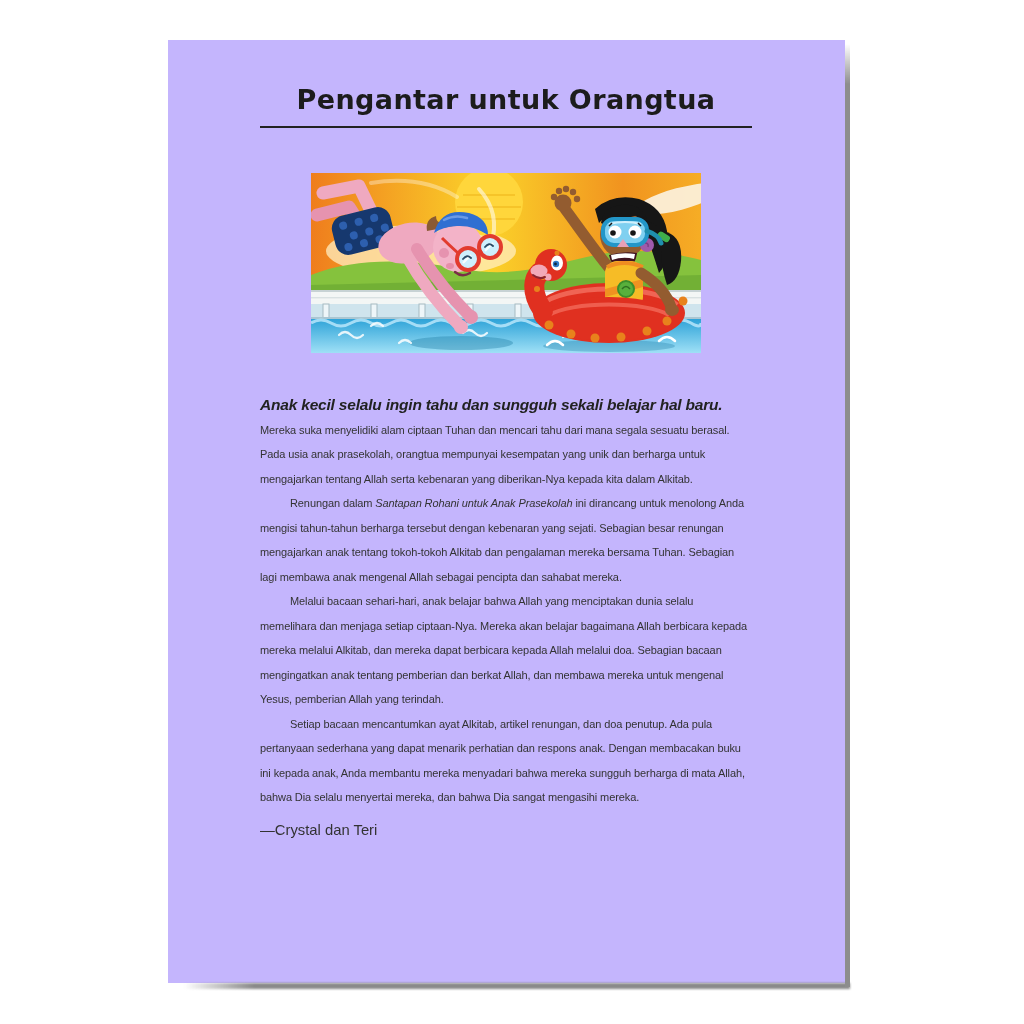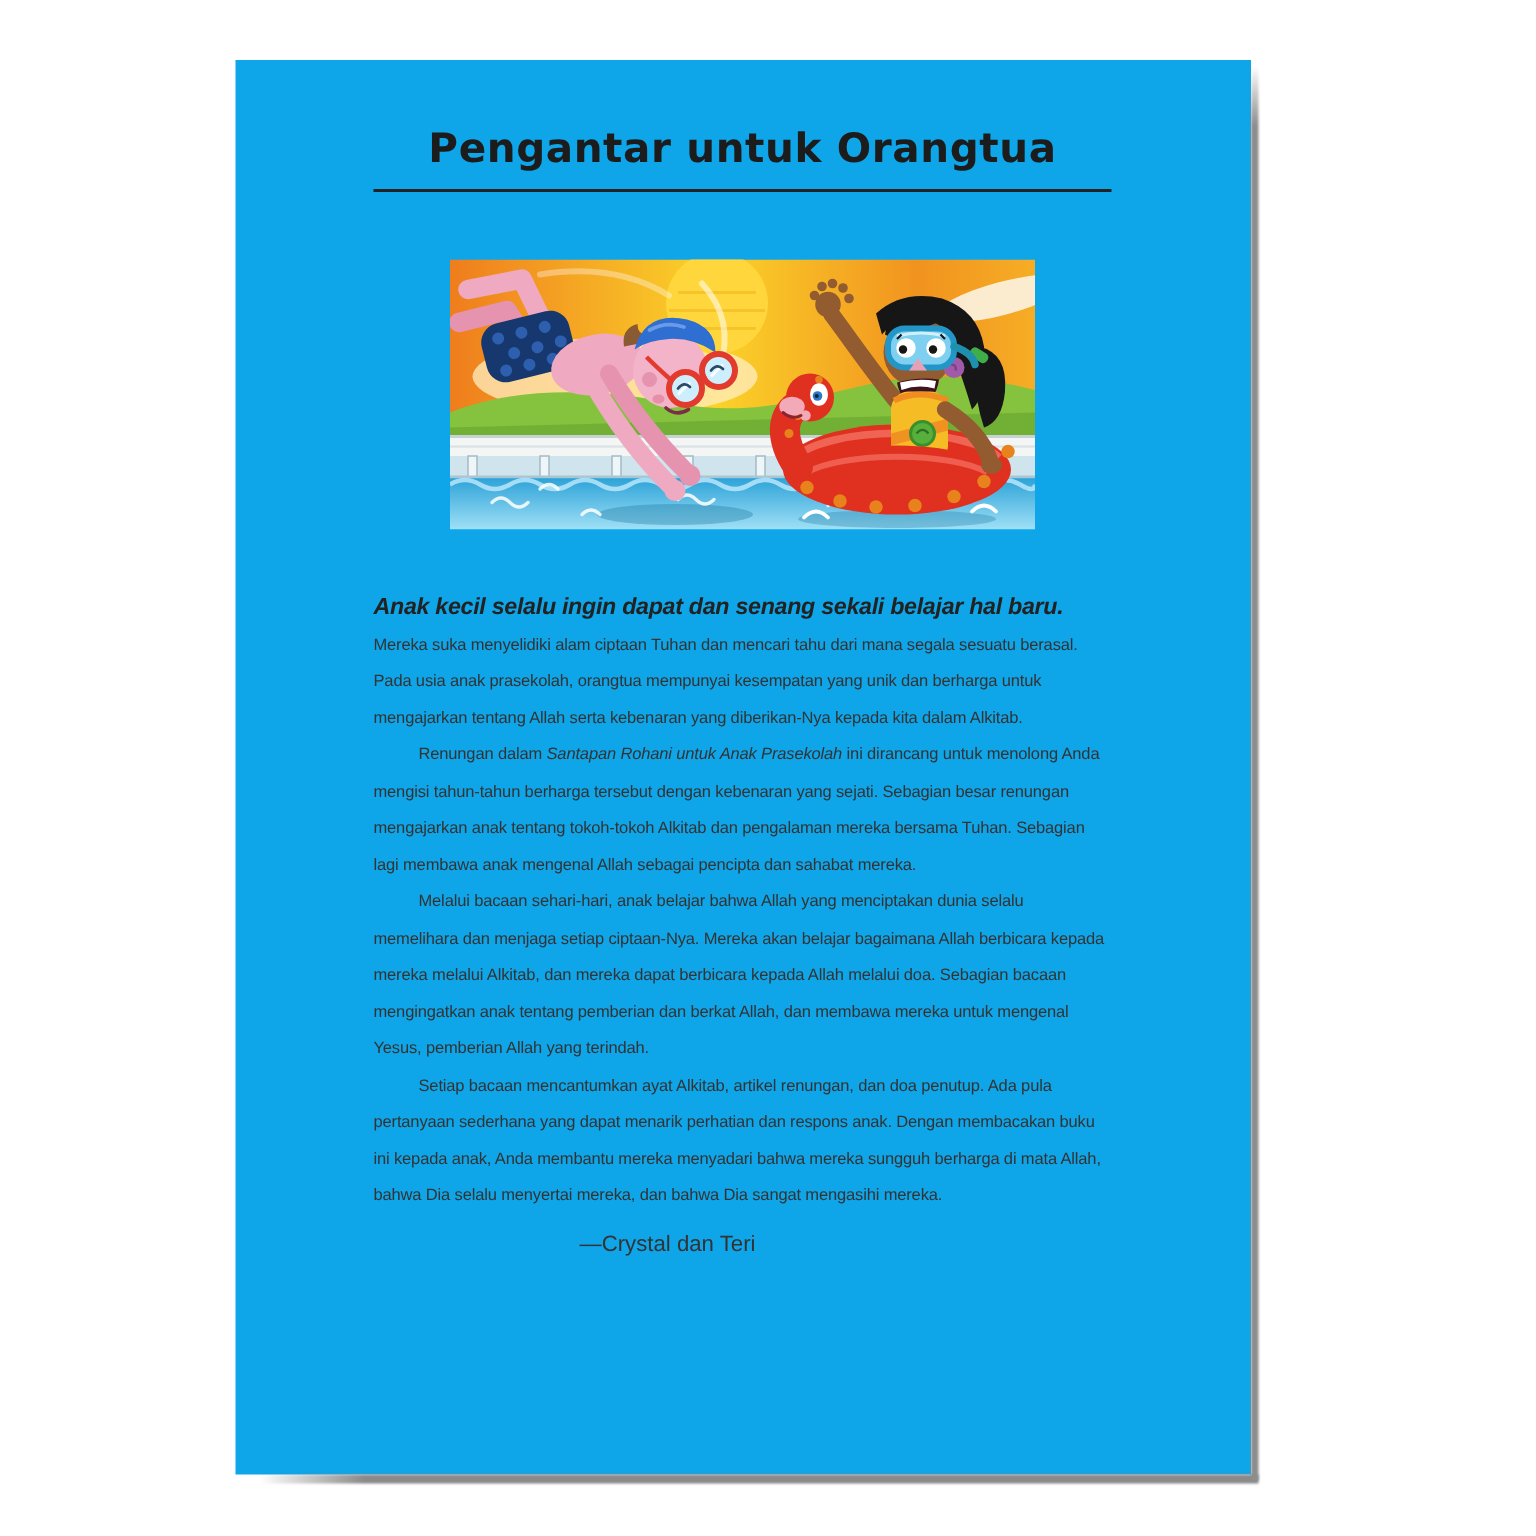--- a/index.html
+++ b/index.html
@@ -1,34 +1,34 @@
 <!DOCTYPE html>
 <html><head>
 <meta charset="utf-8">
 <style>
   html,body{margin:0;padding:0;background:#ffffff;}
   body{width:1024px;height:1024px;position:relative;overflow:hidden;
        font-family:"Liberation Sans",sans-serif;color:#2e2e2e;}
-  .page{position:absolute;left:157px;top:40px;width:677px;height:943px;background:#0ea5e9;}
+  .page{position:absolute;left:168px;top:40px;width:677px;height:943px;background:#c4b5fd;}
   .page::after{content:"";position:absolute;right:-5px;top:4px;width:5px;height:100%;
        background:linear-gradient(to bottom,rgba(140,140,140,0) 0,#8d8d8d 40px,#8d8d8d 100%);
        filter:blur(0.6px);}
   .page::before{content:"";position:absolute;bottom:-6px;left:16px;width:calc(100% - 11px);height:6px;
        background:linear-gradient(to right,rgba(135,135,135,0) 0,#8a8a8a 70px,#8a8a8a 100%);
        filter:blur(0.8px);}
   .content{position:absolute;left:92px;top:0;width:492px;}
   h1{margin:44px 0 0 0;text-align:center;font-family:"DejaVu Sans",sans-serif;
      font-weight:700;font-size:27px;letter-spacing:.4px;color:#1c1c1c;}
   .rule{border-bottom:2px solid #222;margin-top:11px;}
   .illo{width:390px;height:180px;margin:45px auto 0 auto;}
   .lead{margin:40px 0 0 0;font-weight:700;font-style:italic;font-size:15.5px;
         letter-spacing:-.2px;line-height:24.5px;color:#222;}
   p.body{margin:0;font-size:11px;line-height:24.5px;letter-spacing:-.1px;color:#333;}
   p.ind{text-indent:30px;}
-  .sig{margin-top:12px;text-align:center;padding-right:100px;font-size:14.8px;color:#333;}
+  .sig{margin-top:12px;text-align:left;padding-right:100px;font-size:14.8px;color:#333;}
 </style>
 </head>
 <body>
 
 <div class="page">
   <div class="content">
 
     <h1>Pengantar untuk Orangtua</h1>
     <div class="rule"></div>
 
@@ -199,21 +199,21 @@
           <ellipse cx="228" cy="98" rx="8.5" ry="6.5" fill="#f2a9b8"></ellipse>
           <circle cx="237" cy="104" r="3.5" fill="#f2a9b8"></circle>
           <path d="M222,102 q6,5 12,2" stroke="#8c2430" stroke-width="2" fill="none" stroke-linecap="round"></path>
           <path d="M330,100 C346,110 356,122 360,134" stroke="#935c30" stroke-width="11" fill="none" stroke-linecap="round"></path>
           <ellipse cx="361" cy="137" rx="7" ry="6" fill="#935c30"></ellipse>
           <path d="M236,172 q8,-8 16,0 M348,168 q8,-8 16,0" stroke="#ffffff" stroke-width="2.5" fill="none" stroke-linecap="round"></path>
         </g>
       </svg>
     </div>
 
-    <p class="lead">Anak kecil selalu ingin dapat dan senang sekali belajar hal baru.</p>
+    <p class="lead">Anak kecil selalu ingin tahu dan sungguh sekali belajar hal baru.</p>
 
     <p class="body">Mereka suka menyelidiki alam ciptaan Tuhan dan mencari tahu dari mana segala sesuatu berasal. Pada usia anak prasekolah, orangtua mempunyai kesempatan yang unik dan berharga untuk mengajarkan tentang Allah serta kebenaran yang diberikan-Nya kepada kita dalam Alkitab.</p>
 
     <p class="body ind"><span>Renungan dalam </span><em>Santapan Rohani untuk Anak Prasekolah</em><span> ini dirancang untuk menolong Anda mengisi tahun-tahun berharga tersebut dengan kebenaran yang sejati. Sebagian besar renungan mengajarkan anak tentang tokoh-tokoh Alkitab dan pengalaman mereka bersama Tuhan. Sebagian lagi membawa anak mengenal Allah sebagai pencipta dan sahabat mereka.</span></p>
 
     <p class="body ind">Melalui bacaan sehari-hari, anak belajar bahwa Allah yang menciptakan dunia selalu memelihara dan menjaga setiap ciptaan-Nya. Mereka akan belajar bagaimana Allah berbicara kepada mereka melalui Alkitab, dan mereka dapat berbicara kepada Allah melalui doa. Sebagian bacaan mengingatkan anak tentang pemberian dan berkat Allah, dan membawa mereka untuk mengenal Yesus, pemberian Allah yang terindah.</p>
 
     <p class="body ind">Setiap bacaan mencantumkan ayat Alkitab, artikel renungan, dan doa penutup. Ada pula pertanyaan sederhana yang dapat menarik perhatian dan respons anak. Dengan membacakan buku ini kepada anak, Anda membantu mereka menyadari bahwa mereka sungguh berharga di mata Allah, bahwa Dia selalu menyertai mereka, dan bahwa Dia sangat mengasihi mereka.</p>
 
     <div class="sig">—Crystal dan Teri</div>

